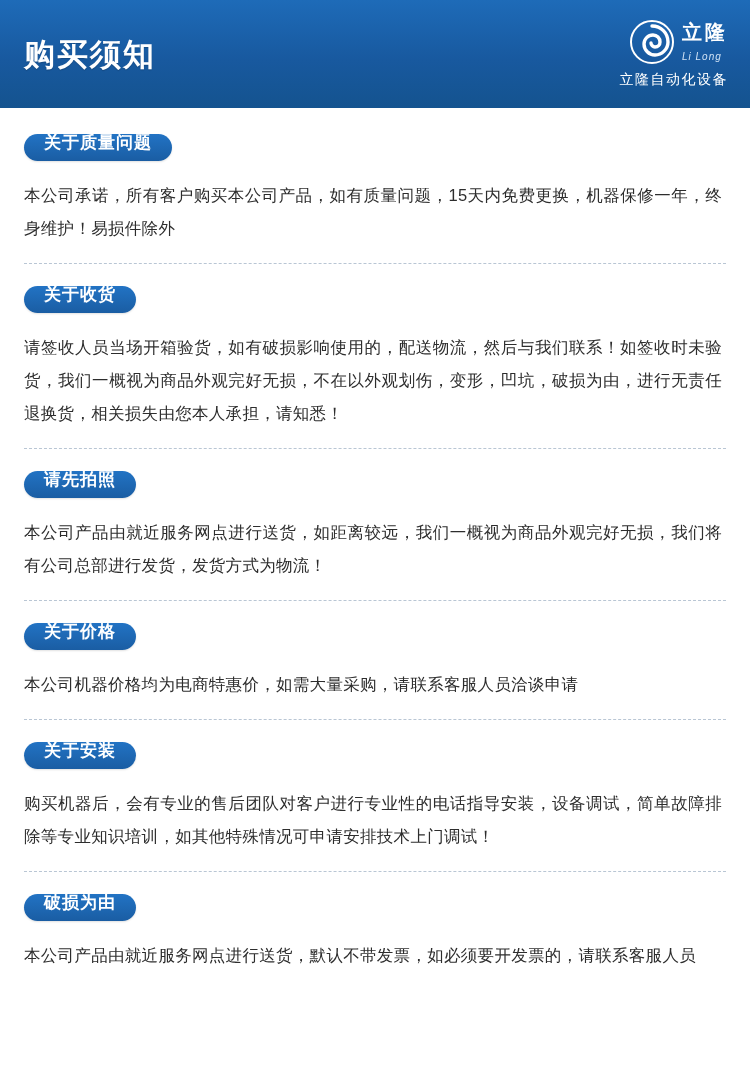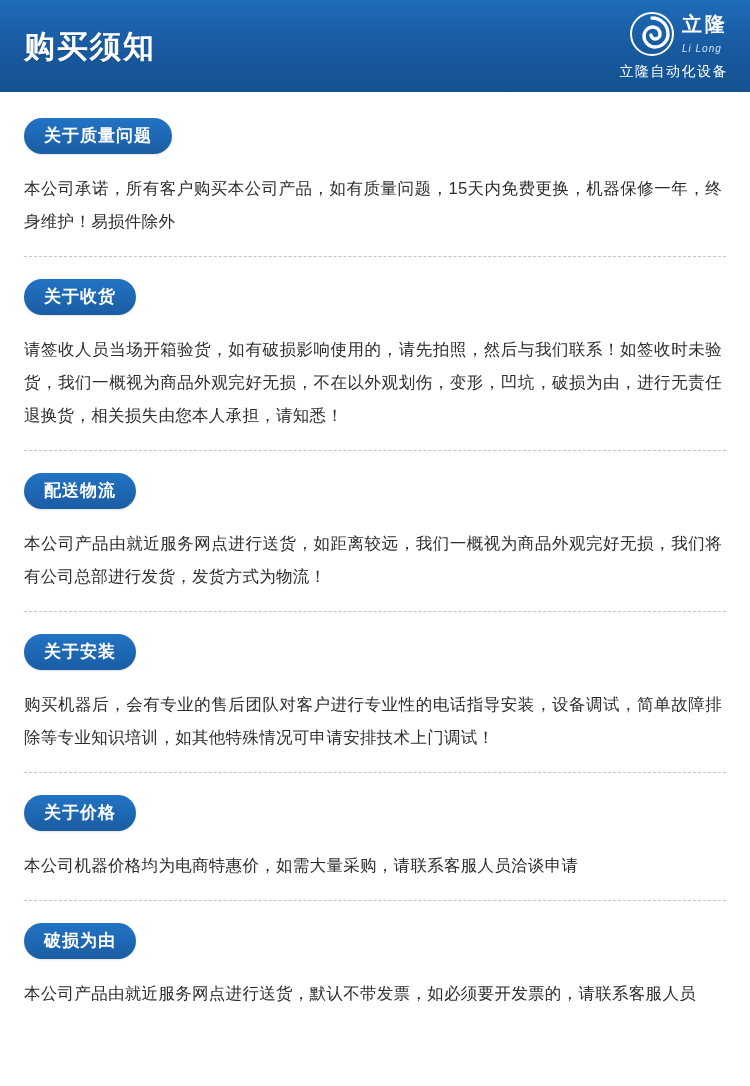--- a/index.html
+++ b/index.html
@@ -16,21 +16,21 @@
     width: 750px;
     min-height: 1086px;
     position: relative;
     background: #ffffff;
     overflow: hidden;
   }
 
   
   .header {
     position: relative;
-    height: 92px;
+    height: 108px;
     background: linear-gradient(180deg, #1e6bb8 0%, #18599f 55%, #14538f 100%);
     display: flex;
     align-items: center;
     justify-content: space-between;
     padding: 0 22px 0 24px;
     box-sizing: border-box;
   }
   .header-title {
     color: #ffffff;
     font-size: 31px;
@@ -94,21 +94,21 @@
     padding-top: 22px;
   }
   .badge {
     display: inline-block;
     background: linear-gradient(180deg, #2273c4 0%, #1a5da3 100%);
     color: #ffffff;
     font-size: 17px;
     font-weight: bold;
     letter-spacing: 1px;
     border-radius: 18px;
-    padding: 9px 20px 10px 20px;
+    padding: 0 20px 10px 20px;
     line-height: 1;
     box-shadow: 0 1px 2px rgba(0,0,0,0.12);
   }
   .para {
     margin: 18px 4px 0 0;
     color: #2d2d2d;
     font-size: 16.5px;
     line-height: 33px;
     letter-spacing: 0.3px;
     text-align: justify;
@@ -141,36 +141,36 @@
 
   <div class="content">
 
     <div class="section">
       <div class="badge">关于质量问题</div>
       <p class="para">本公司承诺，所有客户购买本公司产品，如有质量问题，15天内免费更换，机器保修一年，终身维护！易损件除外</p>
     </div>
 
     <div class="section">
       <div class="badge">关于收货</div>
-      <p class="para">请签收人员当场开箱验货，如有破损影响使用的，请先拍照，然后与我们联系！如签收时未验货，我们一概视为商品外观完好无损，不在以外观划伤，变形，凹坑，破损为由，进行无责任退换货，相关损失由您本人承担，请知悉！</p>
+      <p class="para">请签收人员当场开箱验货，如有破损影响使用的，配送物流，然后与我们联系！如签收时未验货，我们一概视为商品外观完好无损，不在以外观划伤，变形，凹坑，破损为由，进行无责任退换货，相关损失由您本人承担，请知悉！</p>
     </div>
 
     <div class="section">
-      <div class="badge">配送物流</div>
+      <div class="badge">请先拍照</div>
       <p class="para">本公司产品由就近服务网点进行送货，如距离较远，我们一概视为商品外观完好无损，我们将有公司总部进行发货，发货方式为物流！</p>
+    </div>
+
+    <div class="section">
+      <div class="badge">关于价格</div>
+      <p class="para">本公司机器价格均为电商特惠价，如需大量采购，请联系客服人员洽谈申请</p>
     </div>
 
     <div class="section">
       <div class="badge">关于安装</div>
       <p class="para">购买机器后，会有专业的售后团队对客户进行专业性的电话指导安装，设备调试，简单故障排除等专业知识培训，如其他特殊情况可申请安排技术上门调试！</p>
-    </div>
-
-    <div class="section">
-      <div class="badge">关于价格</div>
-      <p class="para">本公司机器价格均为电商特惠价，如需大量采购，请联系客服人员洽谈申请</p>
     </div>
 
     <div class="section">
       <div class="badge">破损为由</div>
       <p class="para">本公司产品由就近服务网点进行送货，默认不带发票，如必须要开发票的，请联系客服人员</p>
     </div>
 
   </div>
 </div>
 

